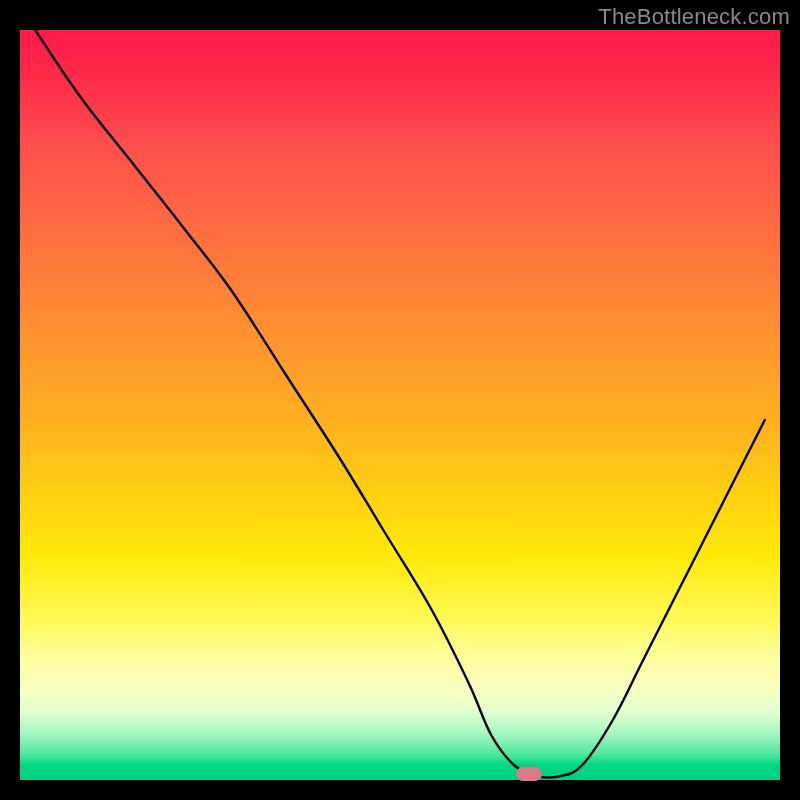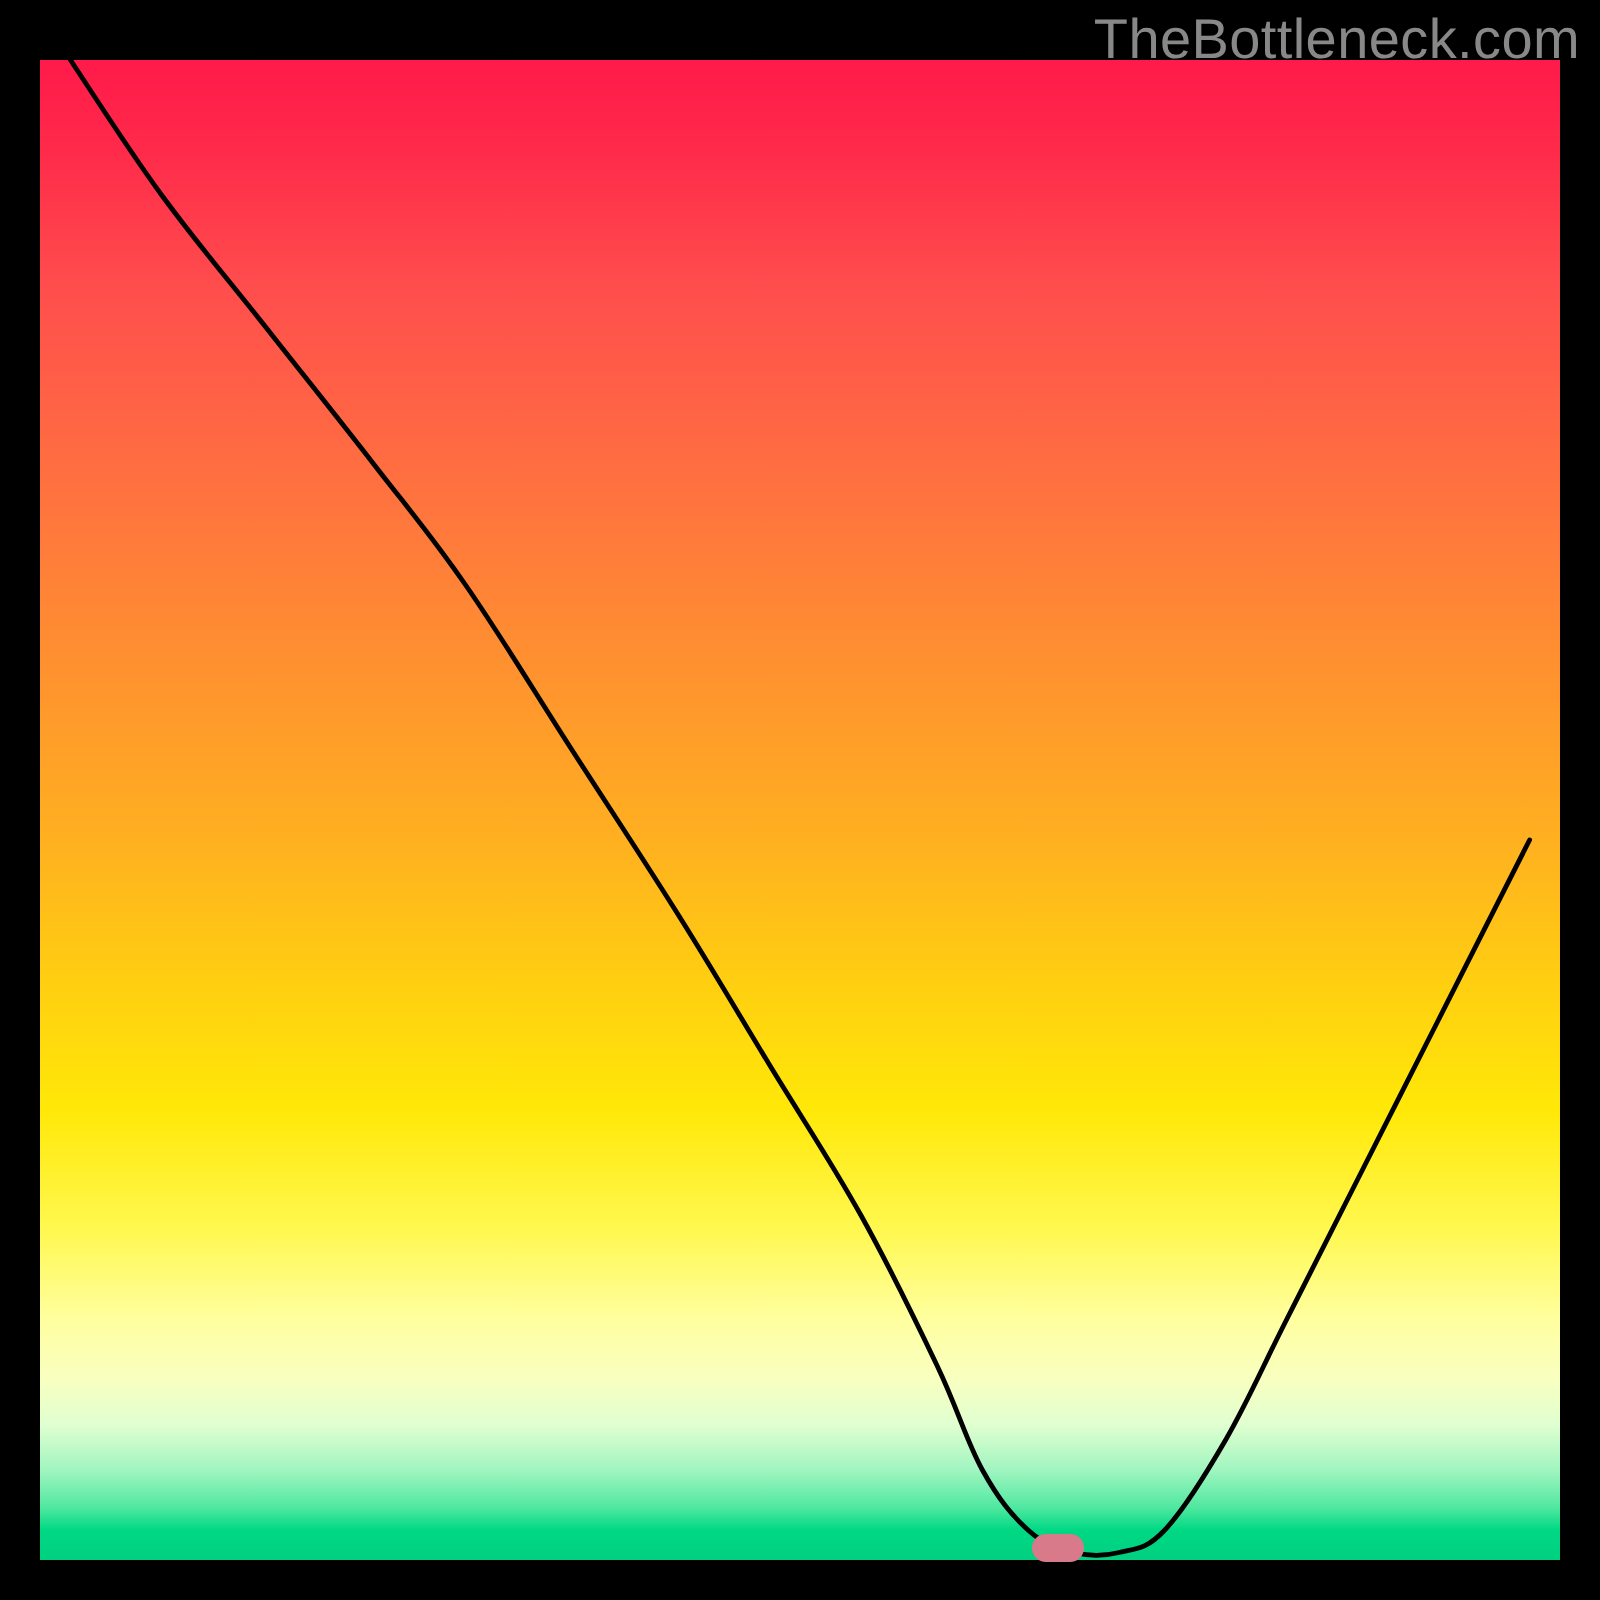--- a/index.html
+++ b/index.html
@@ -9,21 +9,21 @@
     background: #000;
     position: relative;
     font-family: Arial, sans-serif;
     overflow: hidden;
   }
   .watermark {
     position: absolute;
     top: 4px;
     right: 10px;
     color: #888;
-    font-size: 28px;
+    font-size: 22px;
     font-weight: 500;
     z-index: 10;
     letter-spacing: 0.2px;
   }
   .plot-area {
     position: absolute;
     left: 20px;
     top: 30px;
     width: 760px;
     height: 750px;

